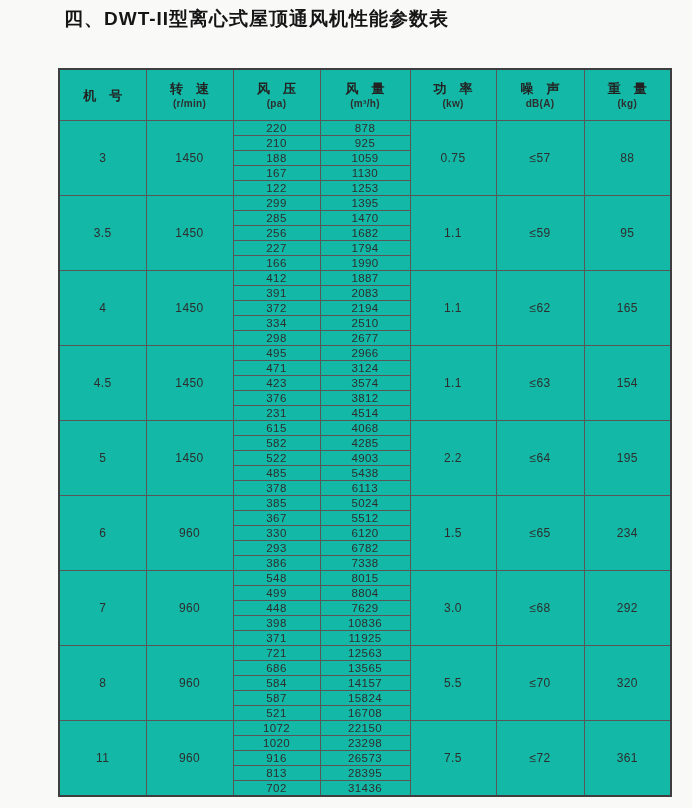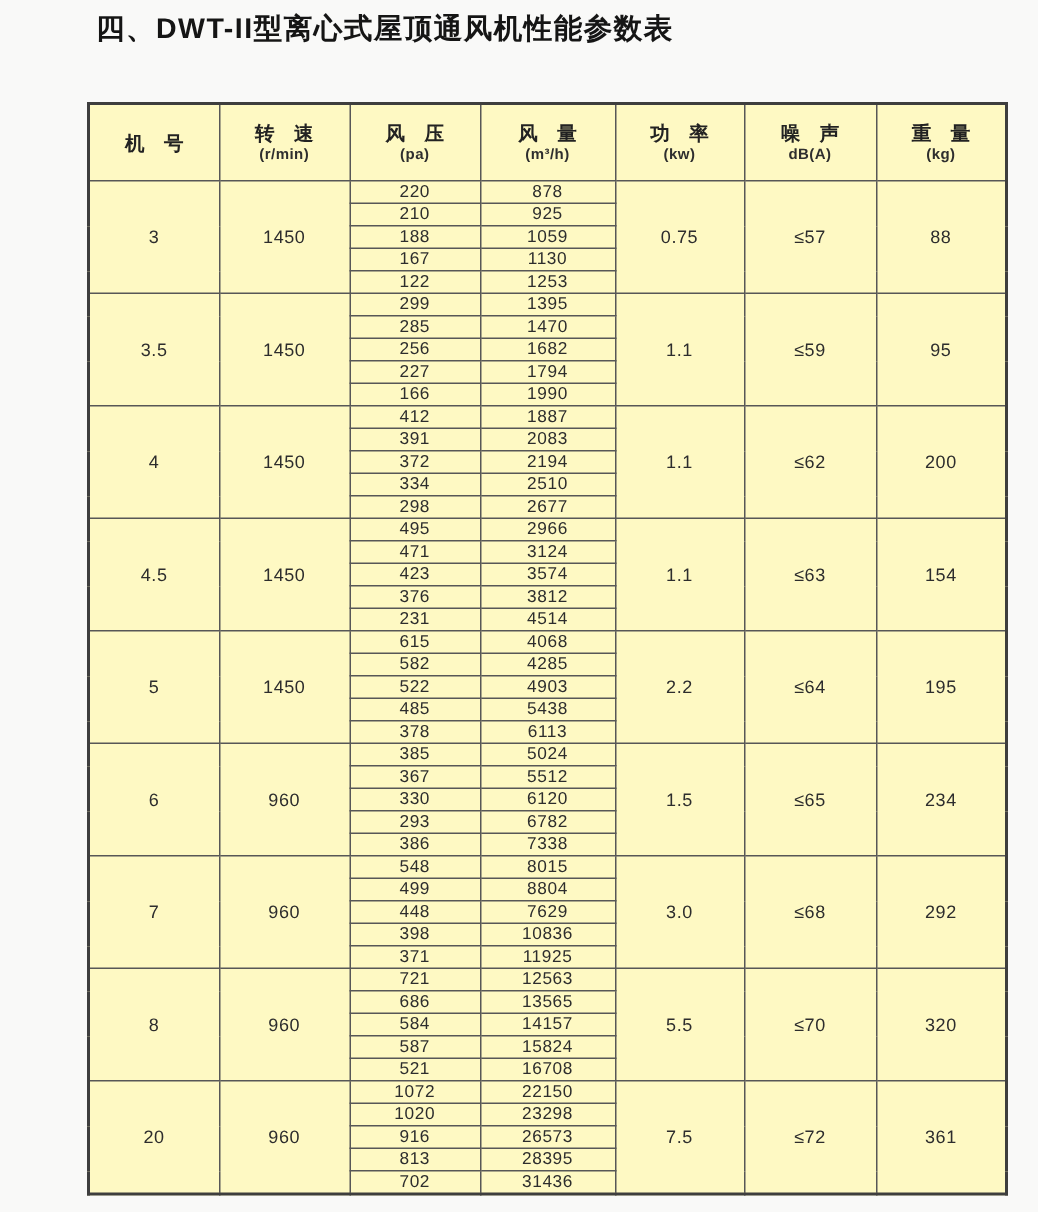--- a/index.html
+++ b/index.html
@@ -23,21 +23,21 @@
     letter-spacing: 1px;
     color: #151515;
     white-space: nowrap;
   }
   table.fan-table {
     position: absolute;
     left: 58px;
     top: 68px;
     border-collapse: collapse;
     table-layout: fixed;
-    background: #fef9c3;
+    background: #14b8a6;
     border: 2px solid #3e3e3e;
   }
   table.fan-table th,
   table.fan-table td {
     border: 1px solid #575757;
     padding: 0;
     text-align: center;
     vertical-align: middle;
     overflow: hidden;
   }
@@ -173,21 +173,21 @@
           <td class="num">166</td>
           <td class="num">1990</td>
         </tr>
         <tr class="sub-row">
           <td class="merged" rowspan="5">4</td>
           <td class="merged" rowspan="5">1450</td>
           <td class="num">412</td>
           <td class="num stub-cell">1887</td>
           <td class="merged" rowspan="5">1.1</td>
           <td class="merged" rowspan="5">≤62</td>
-          <td class="merged" rowspan="5">200</td>
+          <td class="merged" rowspan="5">165</td>
         </tr>
         <tr class="sub-row">
           <td class="num">391</td>
           <td class="num stub-cell">2083</td>
         </tr>
         <tr class="sub-row">
           <td class="num">372</td>
           <td class="num stub-cell">2194</td>
         </tr>
         <tr class="sub-row">
@@ -317,21 +317,21 @@
         </tr>
         <tr class="sub-row">
           <td class="num">587</td>
           <td class="num stub-cell">15824</td>
         </tr>
         <tr class="sub-row">
           <td class="num">521</td>
           <td class="num">16708</td>
         </tr>
         <tr class="sub-row">
-          <td class="merged" rowspan="5">20</td>
+          <td class="merged" rowspan="5">11</td>
           <td class="merged" rowspan="5">960</td>
           <td class="num">1072</td>
           <td class="num stub-cell">22150</td>
           <td class="merged" rowspan="5">7.5</td>
           <td class="merged" rowspan="5">≤72</td>
           <td class="merged" rowspan="5">361</td>
         </tr>
         <tr class="sub-row">
           <td class="num">1020</td>
           <td class="num stub-cell">23298</td>

